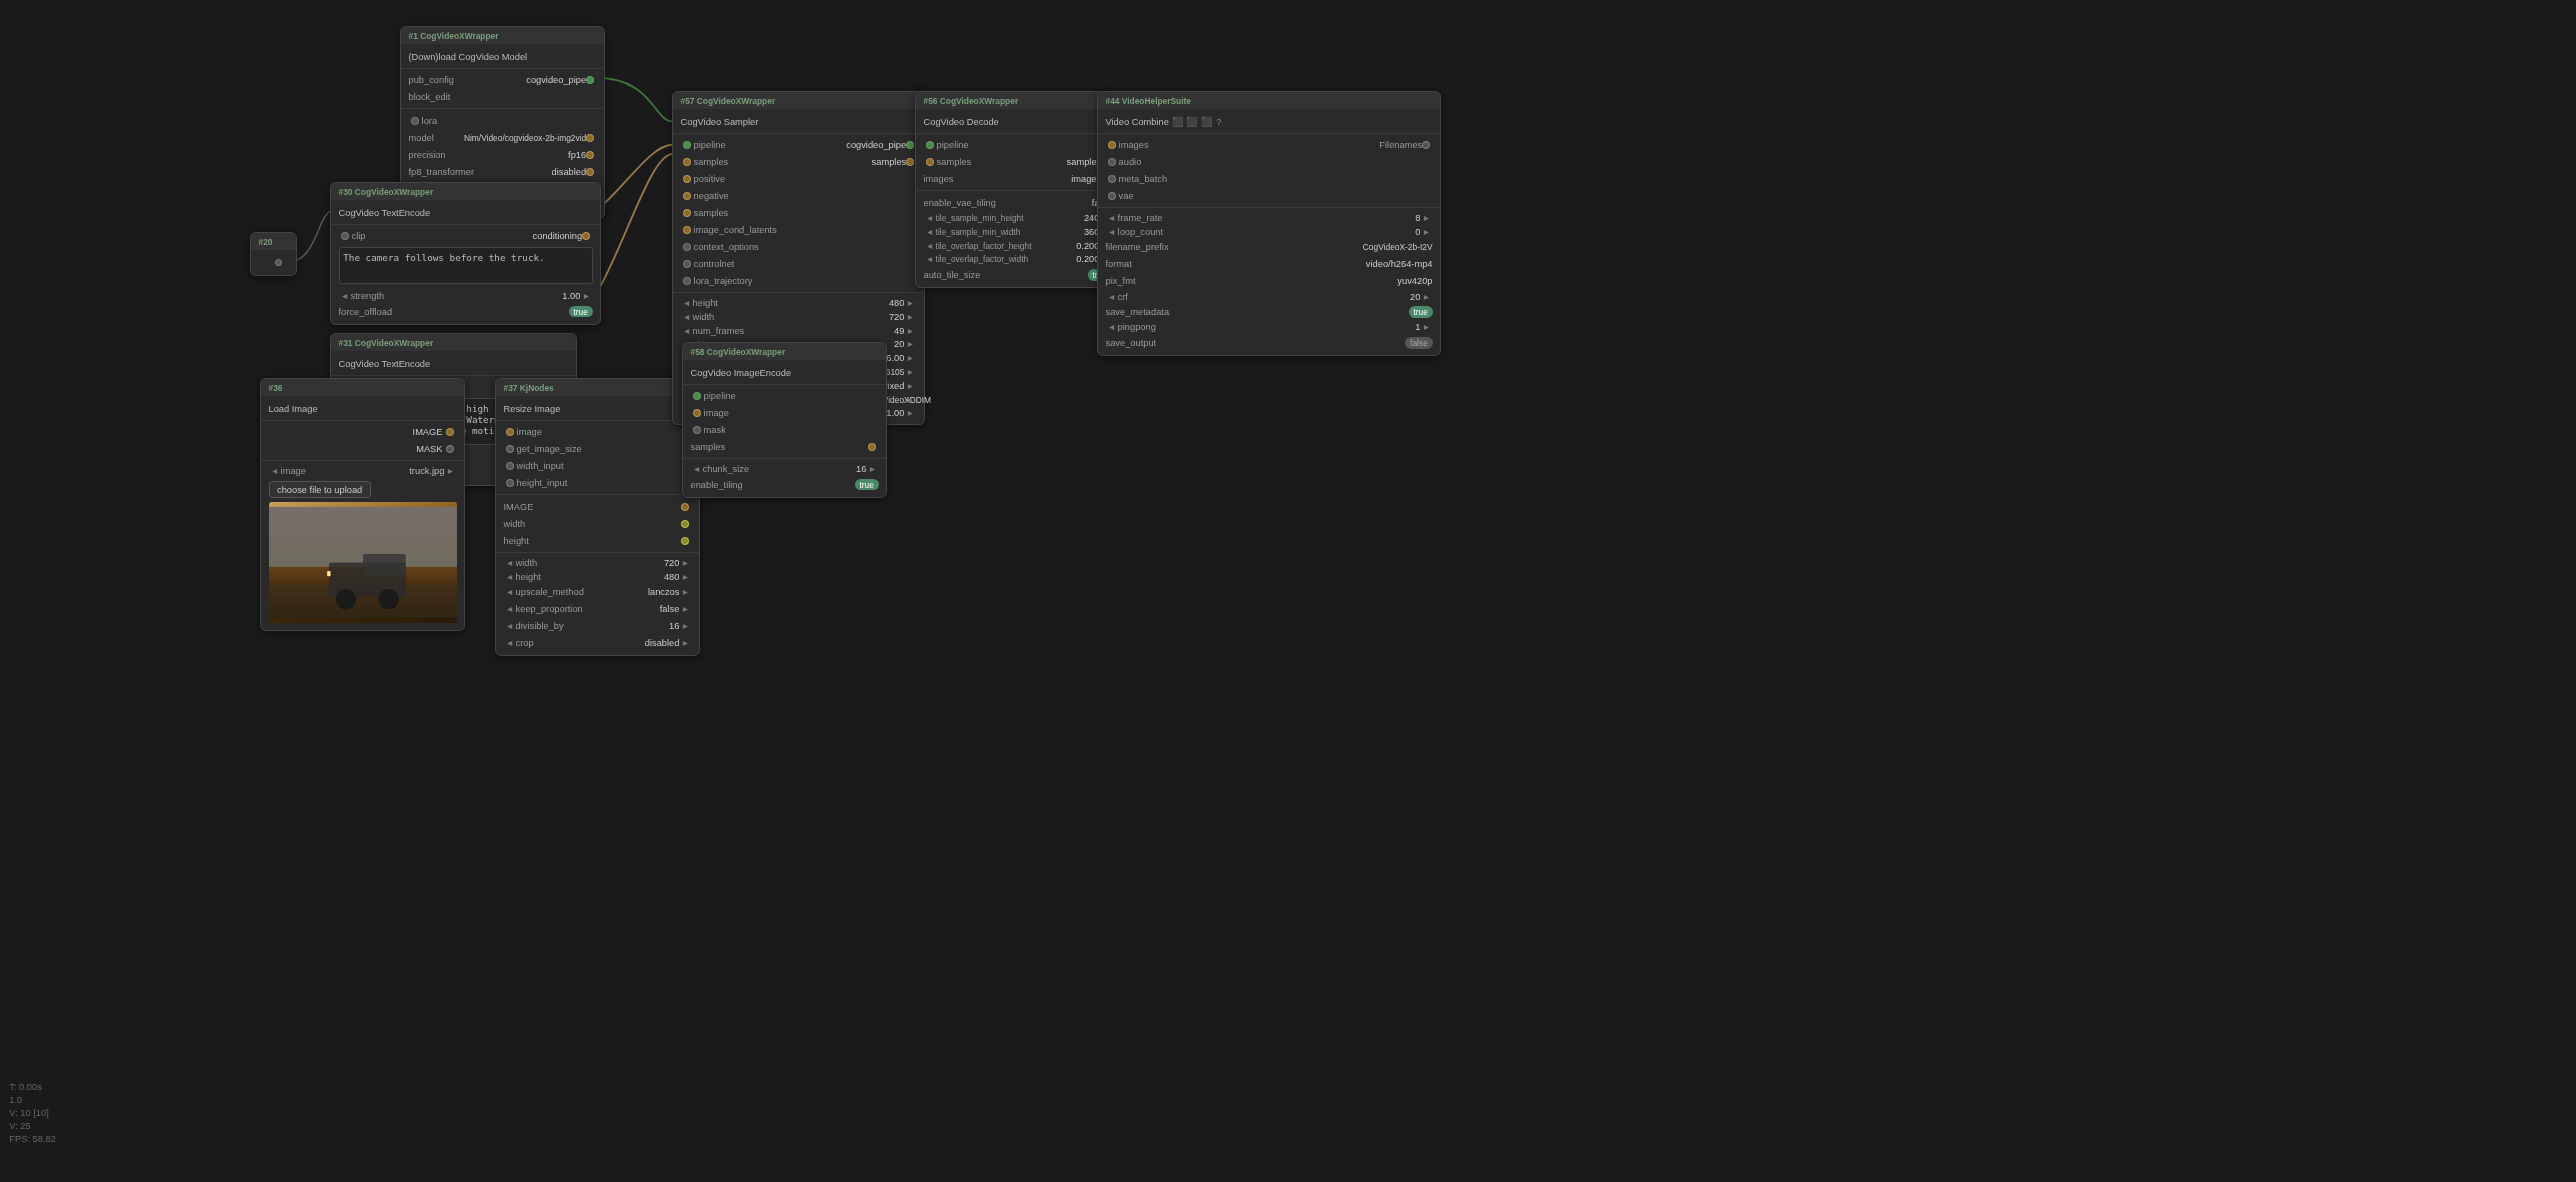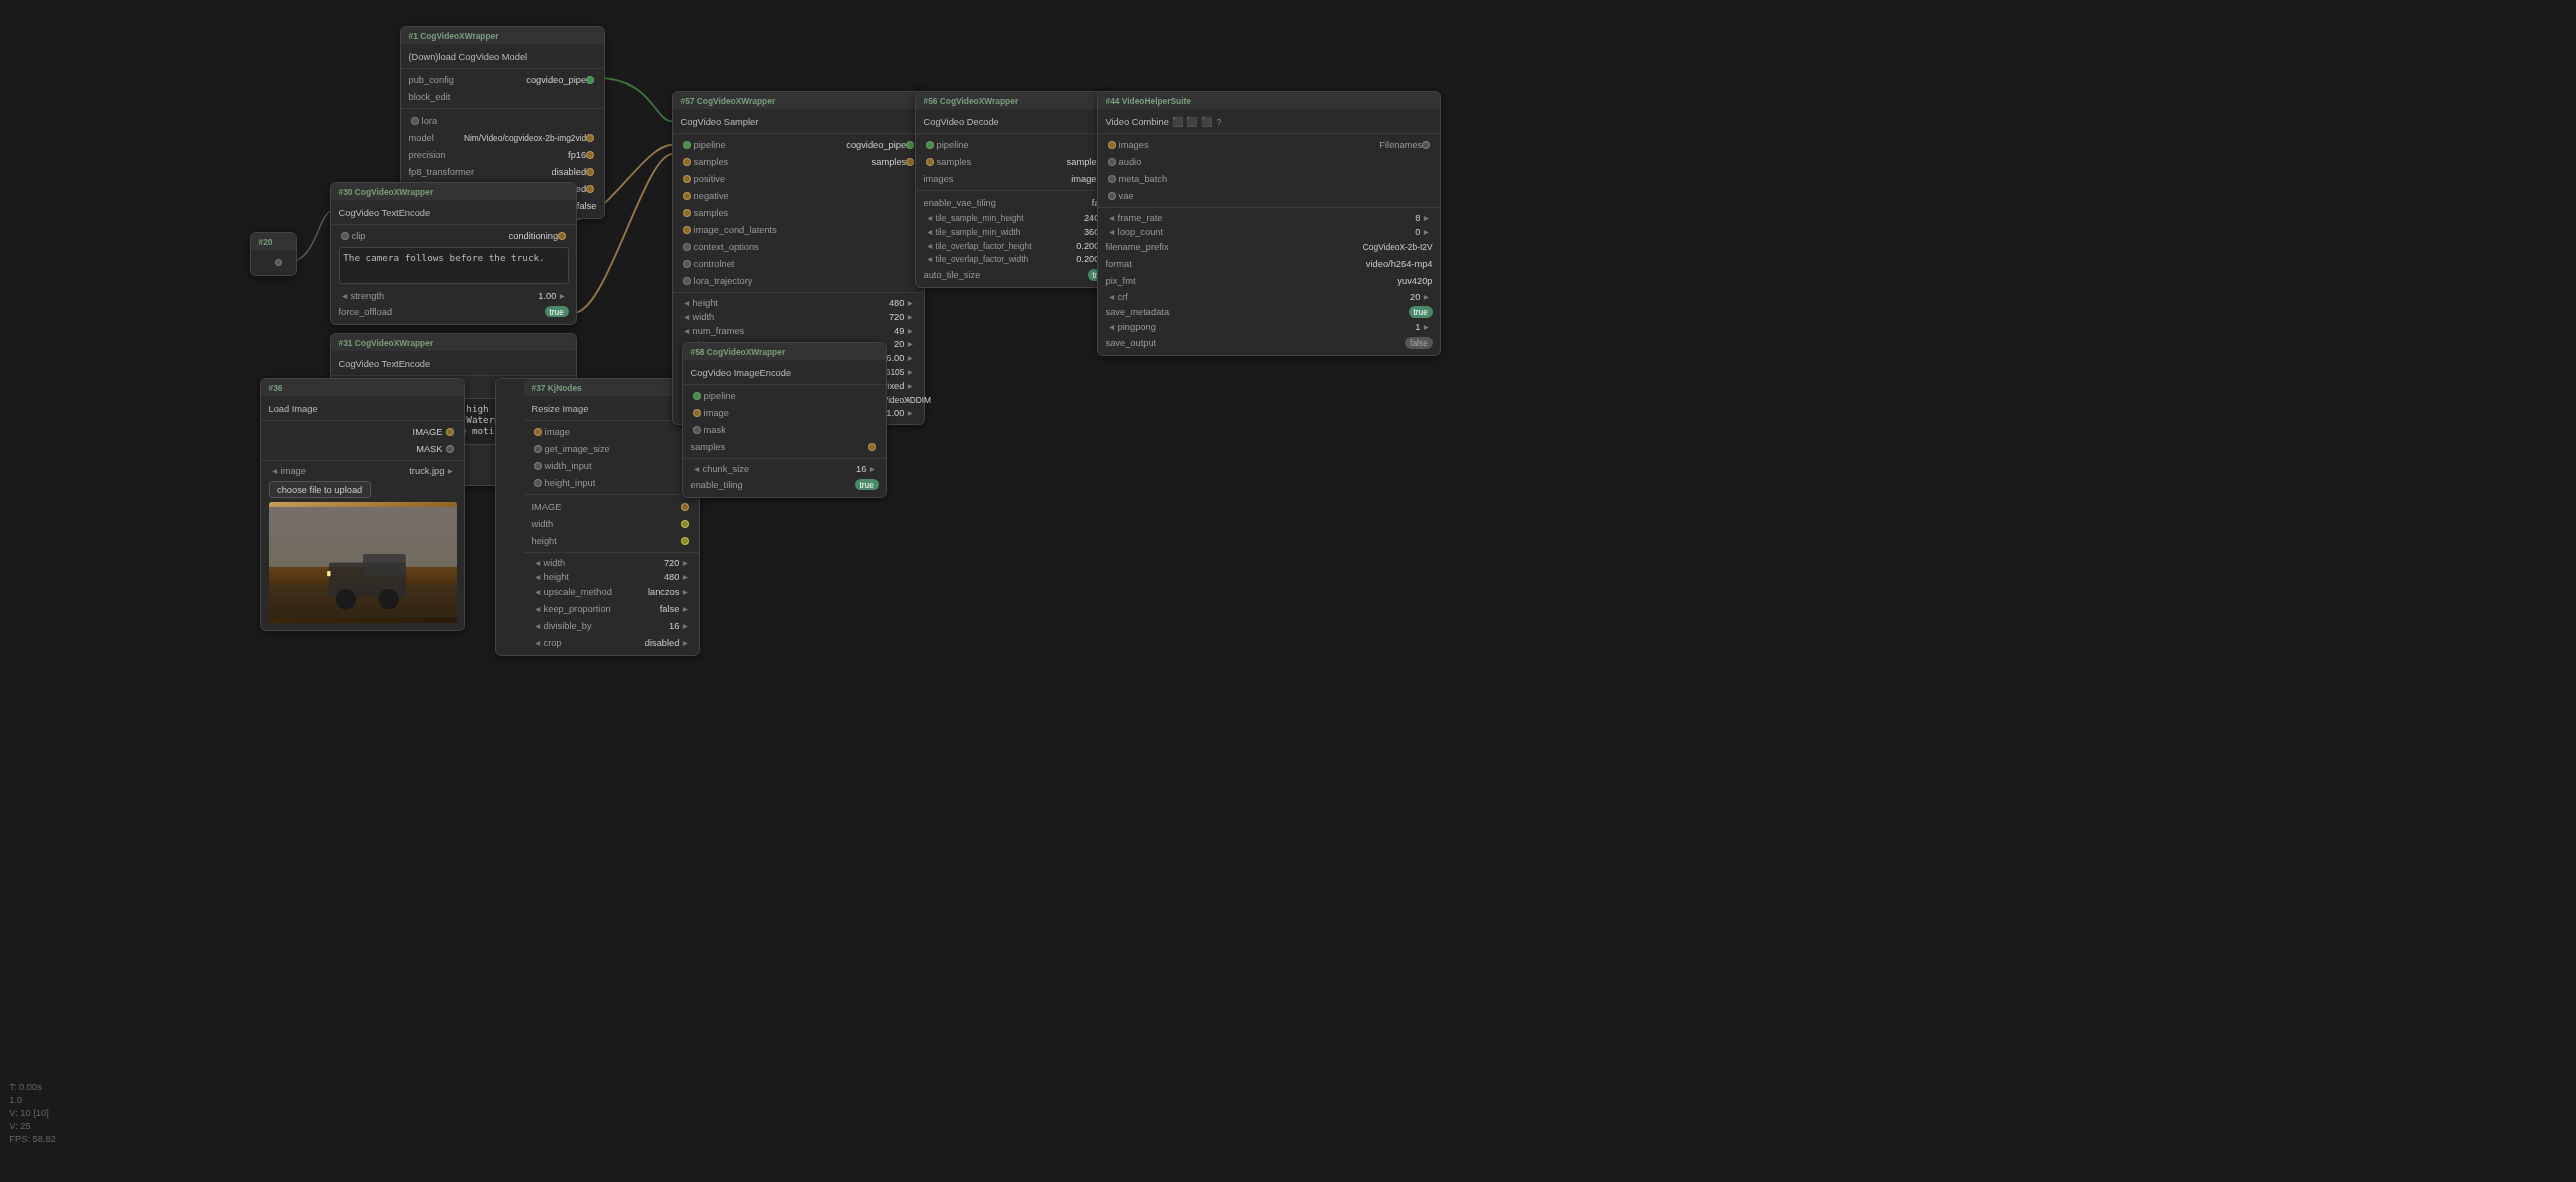--- a/index.html
+++ b/index.html
@@ -255,21 +255,21 @@
   <div class="node-header">
     <span class="node-id">#20</span>
   </div>
   <div class="node-body" style="padding:3.7px;">
     <div class="node-row">
       <span class="socket socket-gray socket-out"></span>
     </div>
   </div>
 </div>
 
-<div class="node" style="left:330px; top:182px; width:247px;">
+<div class="node" style="left:330px; top:182px; width:271px;">
   <div class="node-header">
     <span class="node-id">#30 CogVideoXWrapper</span>
   </div>
   <div class="node-body">
     <div class="node-row">
       <span class="node-title-text">CogVideo TextEncode</span>
     </div>
     <div class="node-divider"></div>
     <div class="node-row">
       <span class="socket socket-gray"></span>
@@ -373,21 +373,21 @@
 
         <circle cx="90" cy="108" r="12" fill="#1a1a1a"></circle>
         <circle cx="140" cy="108" r="12" fill="#1a1a1a"></circle>
 
         <rect x="68" y="75" width="4" height="6" rx="1" fill="#ffee88"></rect>
       </svg>
     </div>
   </div>
 </div>
 
-<div class="node" style="left:495px; top:378px; width:182px;padding-left:28px;">
+<div class="node" style="left:495px; top:378px; width:182px;">
   <div class="node-header">
     <span class="node-id">#37 KjNodes</span>
     <span class="node-question">?</span>
   </div>
   <div class="node-body">
     <div class="node-row">
       <span class="node-title-text">Resize Image</span>
     </div>
     <div class="node-divider"></div>
 

